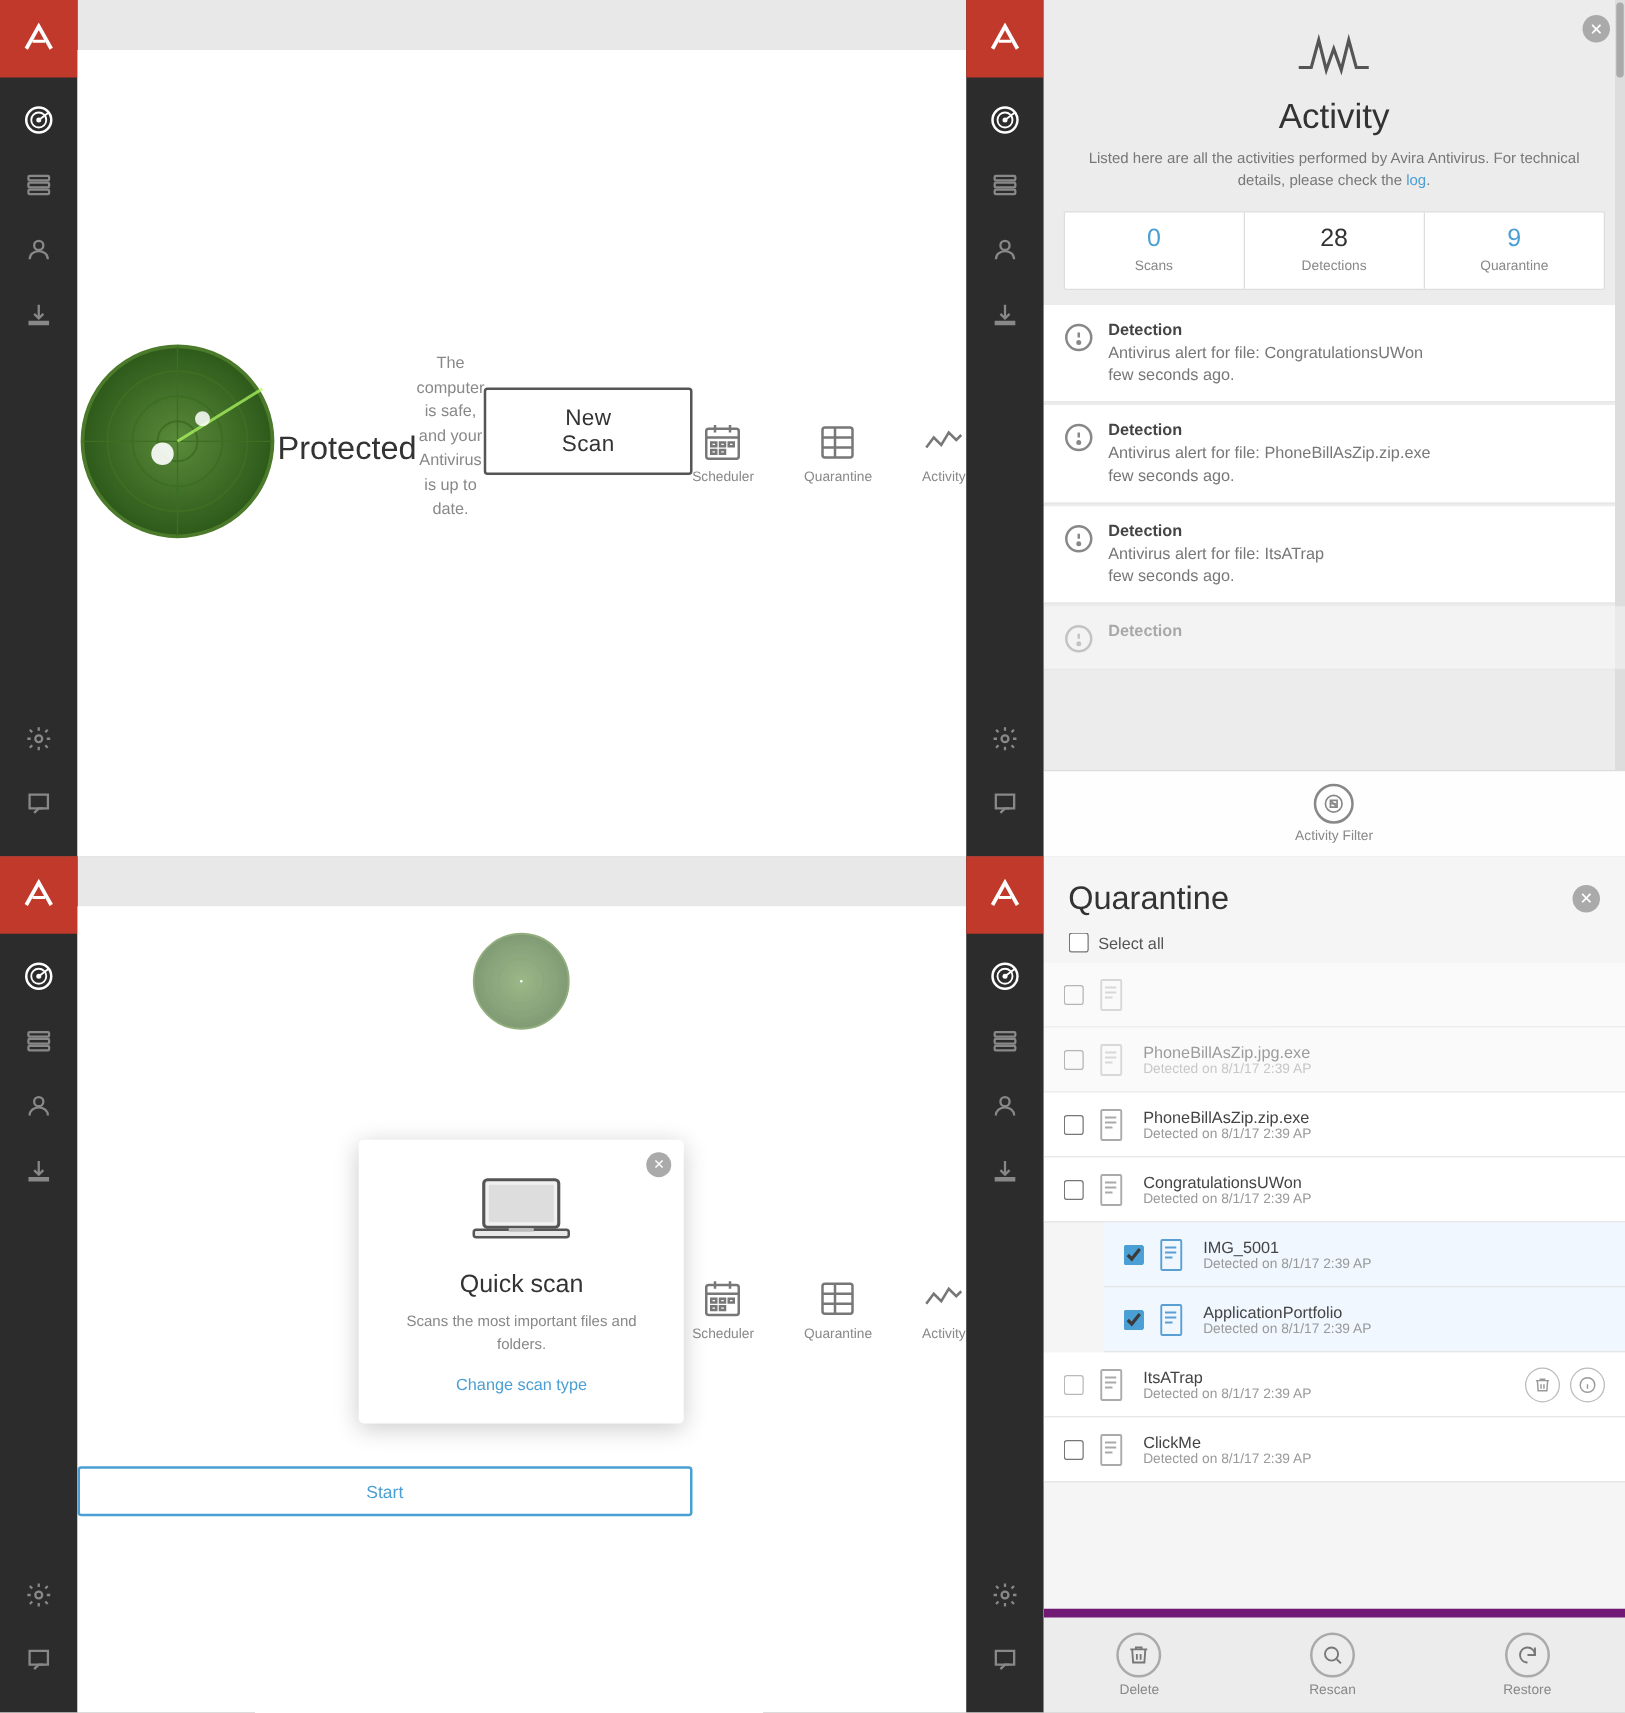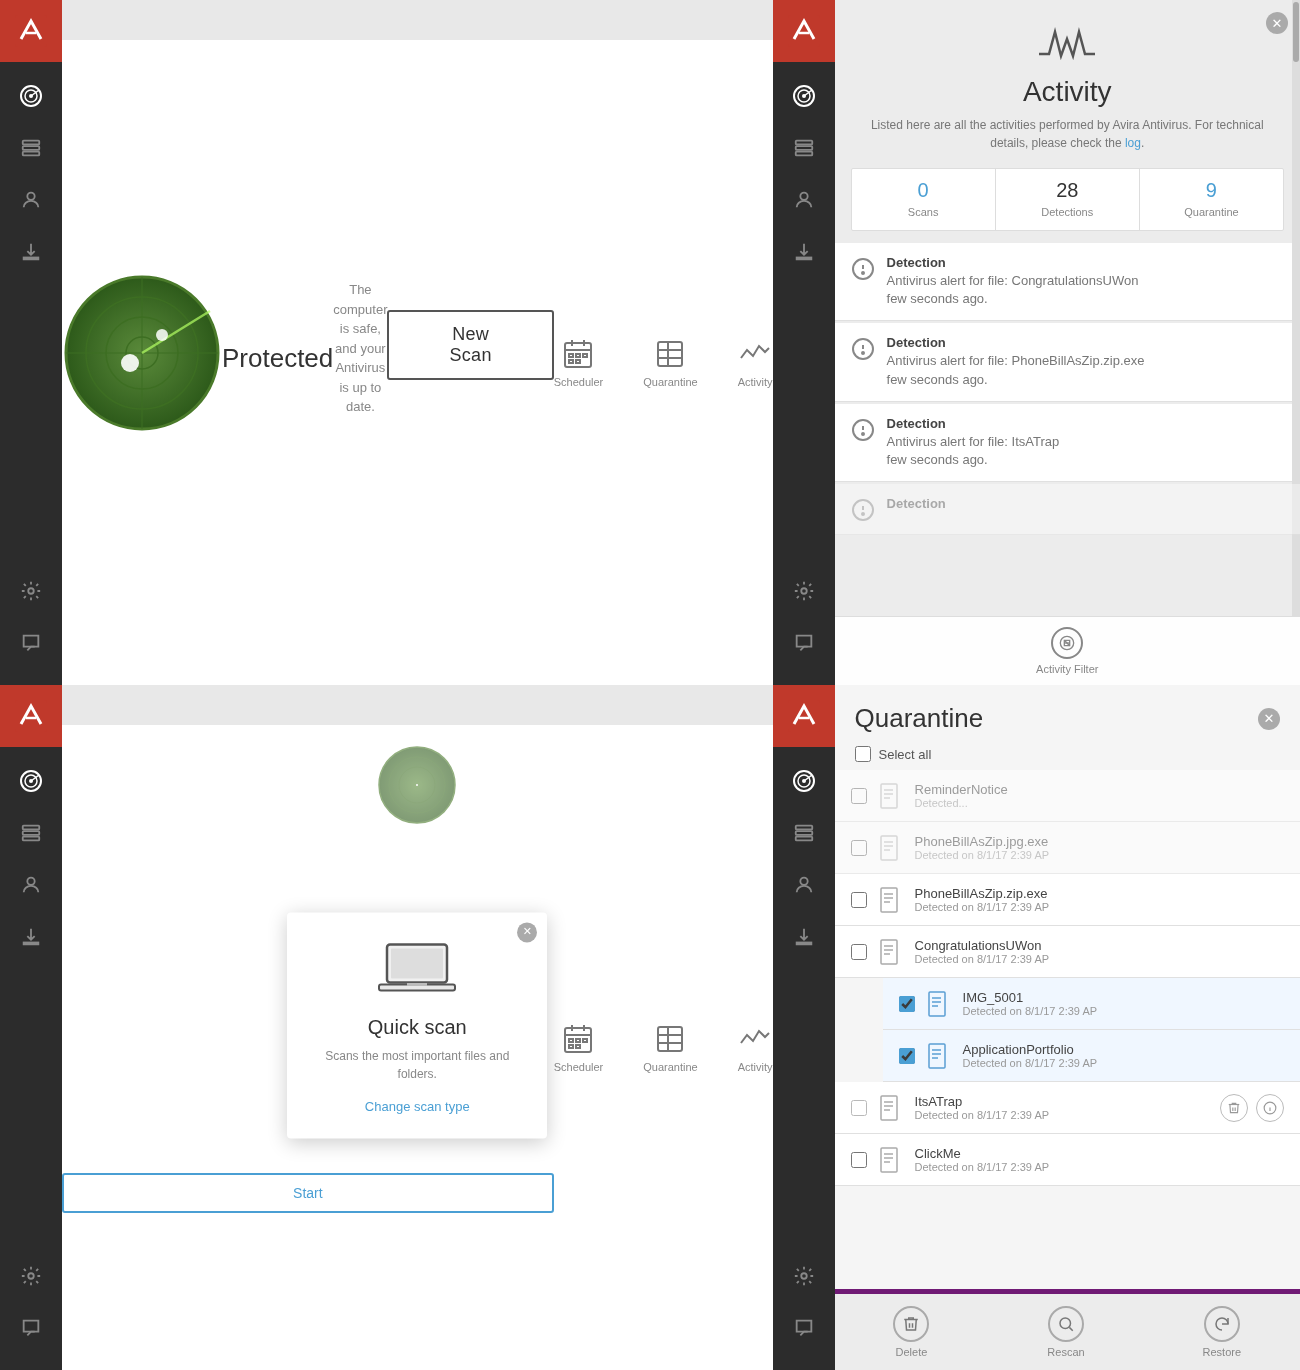--- a/index.html
+++ b/index.html
@@ -403,21 +403,21 @@
     }
     .quarantine-bottom {
       position: absolute;
       bottom: 0;
       left: 0;
       right: 0;
       display: flex;
       justify-content: space-around;
       padding: 12px 0;
       background: #ececec;
-      border-top: 5px solid #701a75;
+      border-top: 7px solid #701a75;
     }
     .q-bottom-action {
       display: flex;
       flex-direction: column;
       align-items: center;
       gap: 4px;
       cursor: pointer;
       color: #555;
     }
     .q-bottom-action span {
@@ -905,24 +905,20 @@
     <div class="q-list" style="padding-bottom:70px;max-height:calc(100% - 130px);overflow-y:auto;">
 
       <div class="q-item dimmed">
         <input type="checkbox" class="q-checkbox" style="">
         <svg class="q-file-icon" viewBox="0 0 28 28" fill="none" stroke="#bbb" stroke-width="1.5">
           <rect x="4" y="2" width="16" height="24" rx="1"></rect>
           <line x1="7" y1="8" x2="16" y2="8"></line>
           <line x1="7" y1="12" x2="16" y2="12"></line>
           <line x1="7" y1="16" x2="13" y2="16"></line>
         </svg>
-        <div class="q-file-info">
-          <div class="q-filename">ReminderNotice</div>
-          <div class="q-date">Detected...</div>
-        </div>
       </div>
 
       <div class="q-item dimmed">
         <input type="checkbox" class="q-checkbox" style="">
         <svg class="q-file-icon" viewBox="0 0 28 28" fill="none" stroke="#bbb" stroke-width="1.5">
           <rect x="4" y="2" width="16" height="24" rx="1"></rect>
           <line x1="7" y1="8" x2="16" y2="8"></line>
           <line x1="7" y1="12" x2="16" y2="12"></line>
           <line x1="7" y1="16" x2="13" y2="16"></line>
         </svg>

